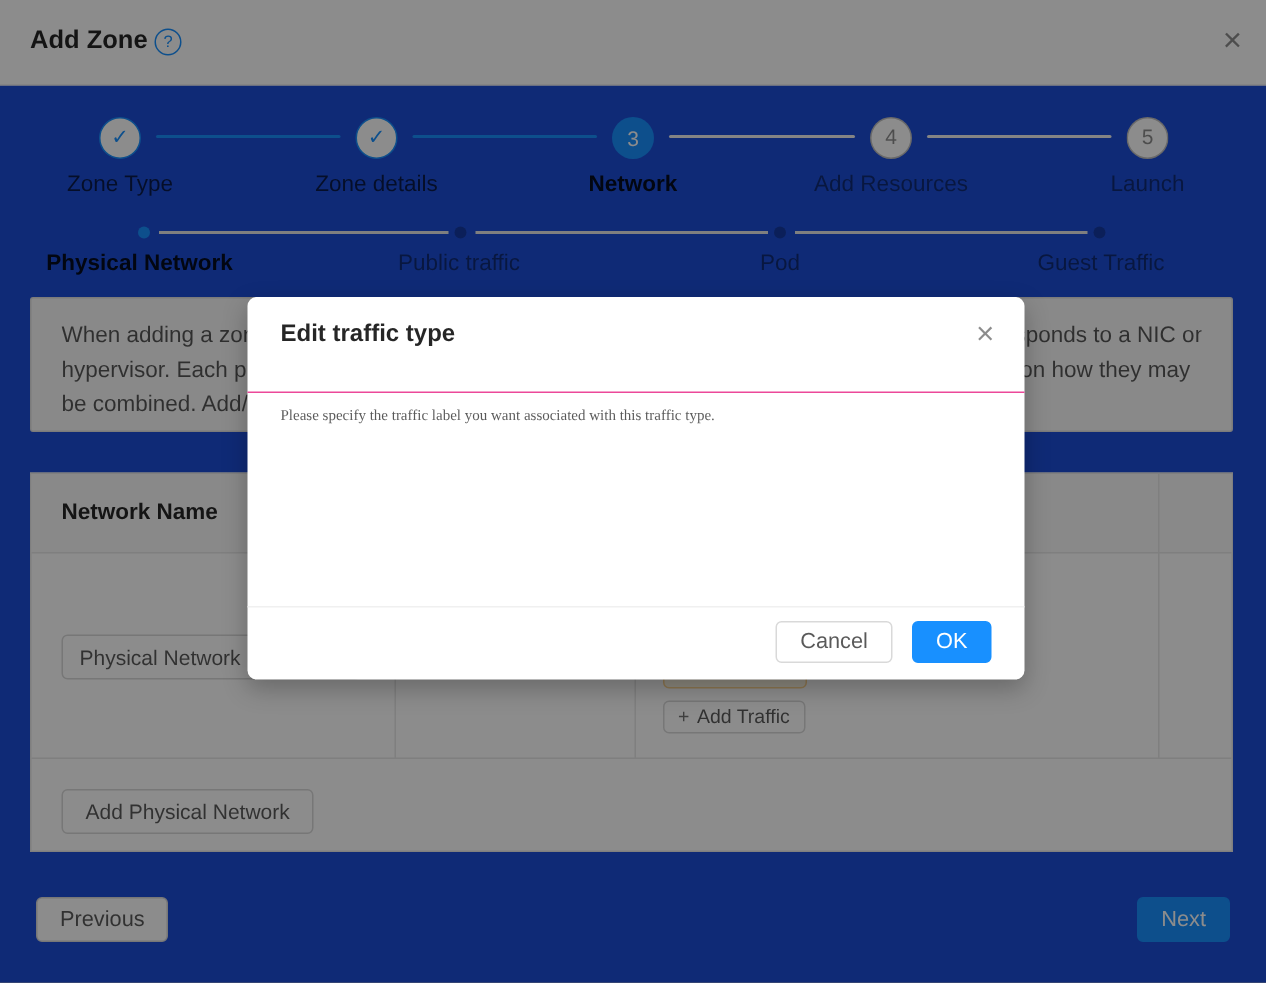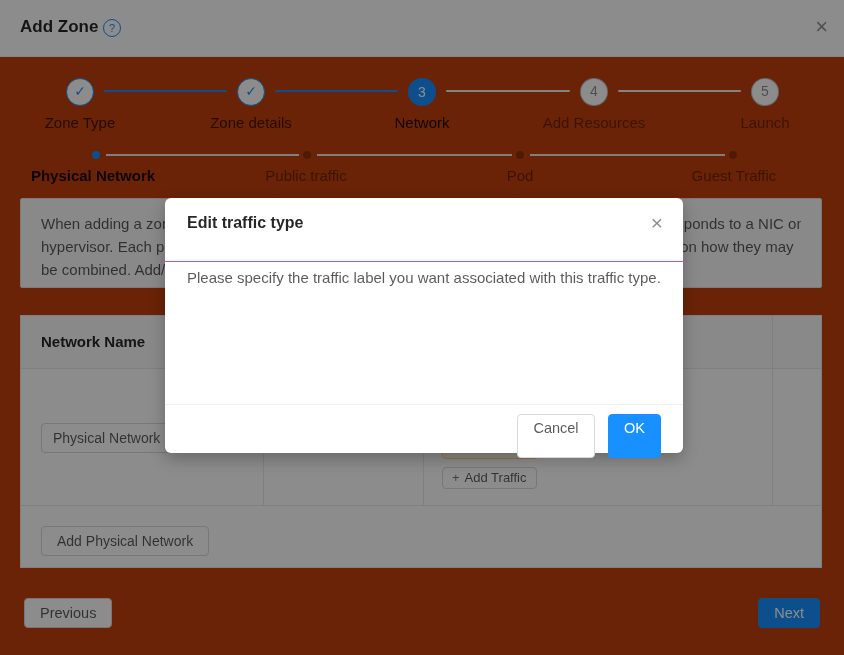--- a/index.html
+++ b/index.html
@@ -1,34 +1,34 @@
 <!DOCTYPE html>
 <html><head>
 <meta charset="utf-8">
 <style>
   html,body{margin:0;padding:0;background:#555;}
-  .stage{position:relative;width:844px;height:655px;overflow:hidden;background:#c2410c;
+  .stage{position:relative;width:844px;height:655px;overflow:hidden;background:#1d4ed8;
          font-family:"Liberation Sans",sans-serif;-webkit-font-smoothing:antialiased;}
 
   
   .hdr{position:absolute;top:0;left:0;right:0;height:56px;border-bottom:1px solid #f0f0f0;background:#fff;}
   .hdr-title{position:absolute;left:20px;top:17px;font-size:17px;font-weight:600;color:rgba(0,0,0,.85);}
   .help-ic{position:absolute;left:103px;top:19px;width:16px;height:16px;border:1px solid #1890ff;border-radius:50%;
            color:#1890ff;font-size:11px;line-height:16px;text-align:center;cursor:pointer;}
   .pg-close{position:absolute;right:16px;top:14px;font-size:22px;color:rgba(0,0,0,.45);cursor:pointer;line-height:26px;}
 
   
   .step-circle{position:absolute;top:78px;width:28px;height:28px;border-radius:50%;box-sizing:border-box;
                text-align:center;font-size:14px;line-height:25px;}
   .step-circle.finish{border:1.5px solid #1890ff;color:#1890ff;background:#fff;}
   .step-circle.active{background:#1890ff;color:#fff;line-height:28px;}
   .step-circle.wait{border:1.5px solid rgba(0,0,0,.25);color:rgba(0,0,0,.45);background:#fff;}
   .step-label{position:absolute;top:114px;transform:translateX(-50%);font-size:15px;white-space:nowrap;}
   .step-label.finish{color:rgba(0,0,0,.65);}
-  .step-label.active{color:rgba(0,0,0,.85);font-weight:400;}
+  .step-label.active{color:rgba(0,0,0,.85);font-weight:700;}
   .step-label.wait{color:rgba(0,0,0,.45);}
   .step-line{position:absolute;top:90px;height:2px;border-radius:1px;}
   .line-blue{background:#1890ff;}
   .line-gray{background:#f0f0f0;}
 
   
   .dot{position:absolute;top:151px;width:8px;height:8px;border-radius:50%;}
   .dot.active{background:#1890ff;}
   .dot.wait{background:rgba(0,0,0,.25);}
   .dot-line{position:absolute;top:154px;height:2px;background:#e8e8e8;}
@@ -70,31 +70,31 @@
   .prev-btn{position:absolute;left:24px;top:598px;}
   .next-btn{position:absolute;right:24px;top:598px;}
 
   
   .mask{position:absolute;inset:0;background:rgba(0,0,0,.45);z-index:10;}
   .modal{position:absolute;left:165px;top:198px;width:518px;height:255px;background:#fff;border-radius:6px;
          box-shadow:0 6px 16px rgba(0,0,0,.25);z-index:20;}
   .m-head{position:absolute;left:0;right:0;top:0;height:64px;border-bottom:1px solid #ec4899;box-sizing:border-box;}
   .m-title{position:absolute;left:22px;top:16px;font-size:16px;font-weight:600;color:rgba(0,0,0,.85);}
   .m-close{position:absolute;right:20px;top:12px;font-size:21px;color:rgba(0,0,0,.45);cursor:pointer;line-height:26px;}
-  .m-desc{position:absolute;left:22px;top:68px;width:480px;font-size:15px;line-height:23px;color:rgba(0,0,0,.65);}
+  .m-desc{position:absolute;left:22px;top:68px;width:480px;font-size:10px;line-height:23px;color:rgba(0,0,0,.65);font-family:Liberation Serif, serif;}
   .m-field{position:absolute;left:0;top:142px;width:100%;height:30px;}
   .m-label{position:absolute;left:0;top:0;width:210px;text-align:right;font-size:15px;line-height:30px;color:rgba(0,0,0,.85);}
   .req{color:#ff4d4f;margin-right:4px;font-size:14px;}
   .colon{margin-left:3px;}
   .m-input{position:absolute;left:219px;top:1px;width:236px;height:30px;box-sizing:border-box;border:1px solid #d9d9d9;
            border-radius:4px;padding:0 11px;font-size:14px;color:rgba(0,0,0,.85);outline:none;background:#fff;
            font-family:"Liberation Sans",sans-serif;}
   .m-foot{position:absolute;left:0;right:0;bottom:0;height:49px;border-top:1px solid #f0f0f0;box-sizing:border-box;
           text-align:right;padding:9px 22px 0 0;}
-  .m-foot .btn{height:44px;line-height:26px;}
+  .m-foot .btn{height:28px;line-height:26px;}
   .m-foot .btn.primary{margin-left:9px;text-align:right;}
 </style>
 </head>
 <body>
 
 <div class="stage">
 
   <div class="hdr">
     <div class="hdr-title">Add Zone</div>
     <div class="help-ic">?</div>

